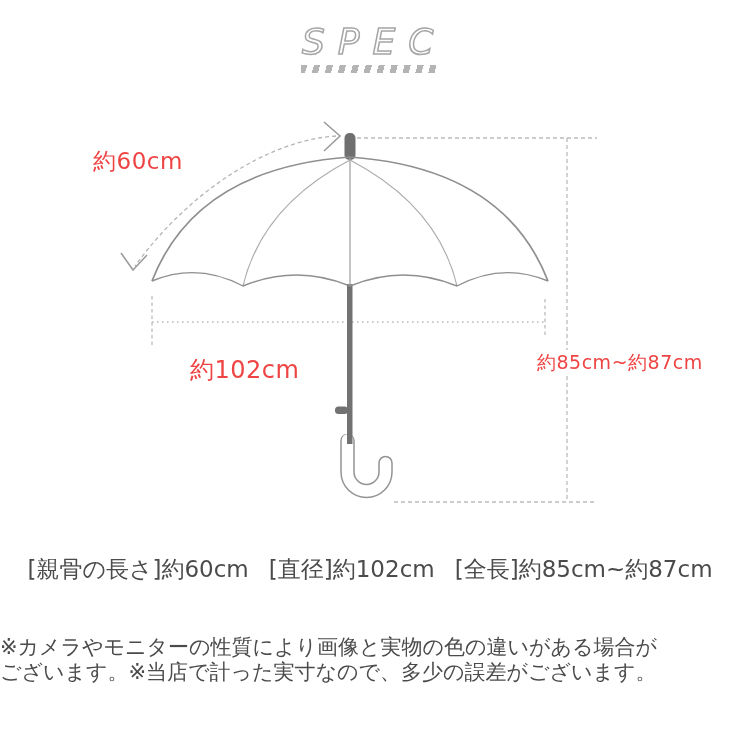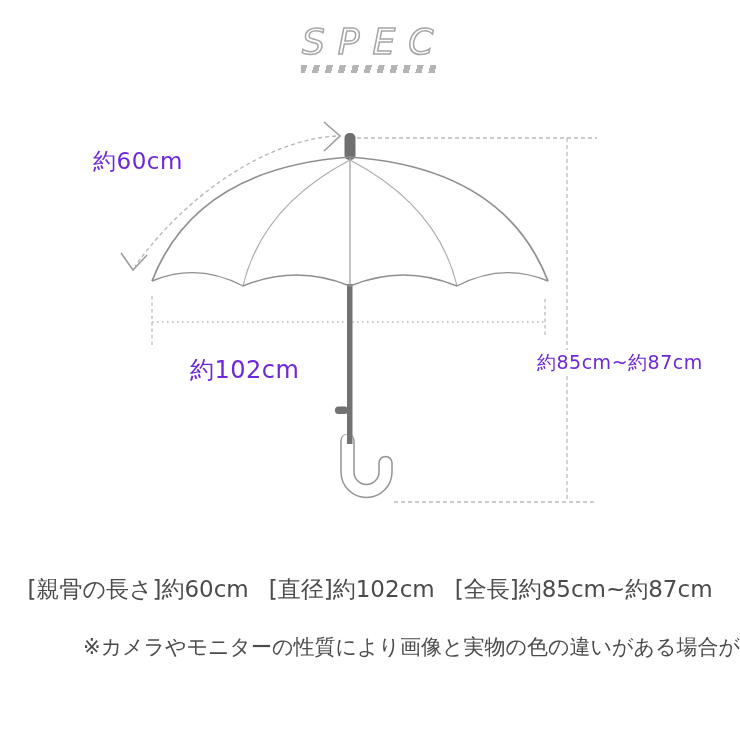--- a/index.html
+++ b/index.html
@@ -10,33 +10,33 @@
   }
   
   #spec-title-svg{position:absolute;left:270px;top:14px;width:200px;height:52px;}
   #spec-stripes{
     position:absolute;left:301px;top:65px;width:137px;height:8px;
     background:repeating-linear-gradient(105deg,#b4b4b4 0 6px,#ffffff 6px 12.5px);
   }
   
   #diagram-svg{position:absolute;left:0;top:0;width:740px;height:740px;}
   .dim-label{
-    position:absolute;color:#6d28d9;letter-spacing:0.5px;white-space:nowrap;
+    position:absolute;color:#ef4444;letter-spacing:0.5px;white-space:nowrap;
   }
   #label-rib{left:93px;top:146px;font-size:23px;}
   #label-diameter{left:190px;top:335px;font-size:24px;margin-top:19px;}
   #label-total{left:534px;top:350px;font-size:19px;background:#ffffff;padding:0 3px;}
   
   #summary-line{
     position:absolute;left:0;top:554px;width:740px;text-align:center;
-    font-size:23px;color:#4b4b4b;white-space:nowrap;margin-top:20px;
+    font-size:23px;color:#4b4b4b;white-space:nowrap;
   }
   #summary-line span{margin:0 10px;}
   #disclaimer{
-    position:absolute;left:0;top:635px;width:740px;text-align:right;
+    position:absolute;left:0;top:635px;width:740px;text-align:left;
     font-size:21px;line-height:25px;color:#4b4b4b;
   }
 </style>
 </head>
 <body>
 
 <svg id="spec-title-svg" viewBox="0 0 200 52">
   <text x="32" y="40" font-family="DejaVu Sans, Liberation Sans, sans-serif" font-size="36" font-style="italic" letter-spacing="13" fill="#ffffff" stroke="#a6a6a6" stroke-width="1.5">SPEC</text>
 </svg>
 <div id="spec-stripes"></div>
@@ -82,13 +82,14 @@
 <div id="label-rib" class="dim-label">約60cm</div>
 <div id="label-diameter" class="dim-label">約102cm</div>
 <div id="label-total" class="dim-label">約85cm~約87cm</div>
 
 <div id="summary-line">
   <span>[親骨の長さ]約60cm</span><span>[直径]約102cm</span><span>[全長]約85cm~約87cm</span>
 </div>
 
 <div id="disclaimer">
   <div>※カメラやモニターの性質により画像と実物の色の違いがある場合が</div>
+  <div>ございます。※当店で計った実寸なので、多少の誤差がございます。</div>
 </div>
 
 </body></html>

